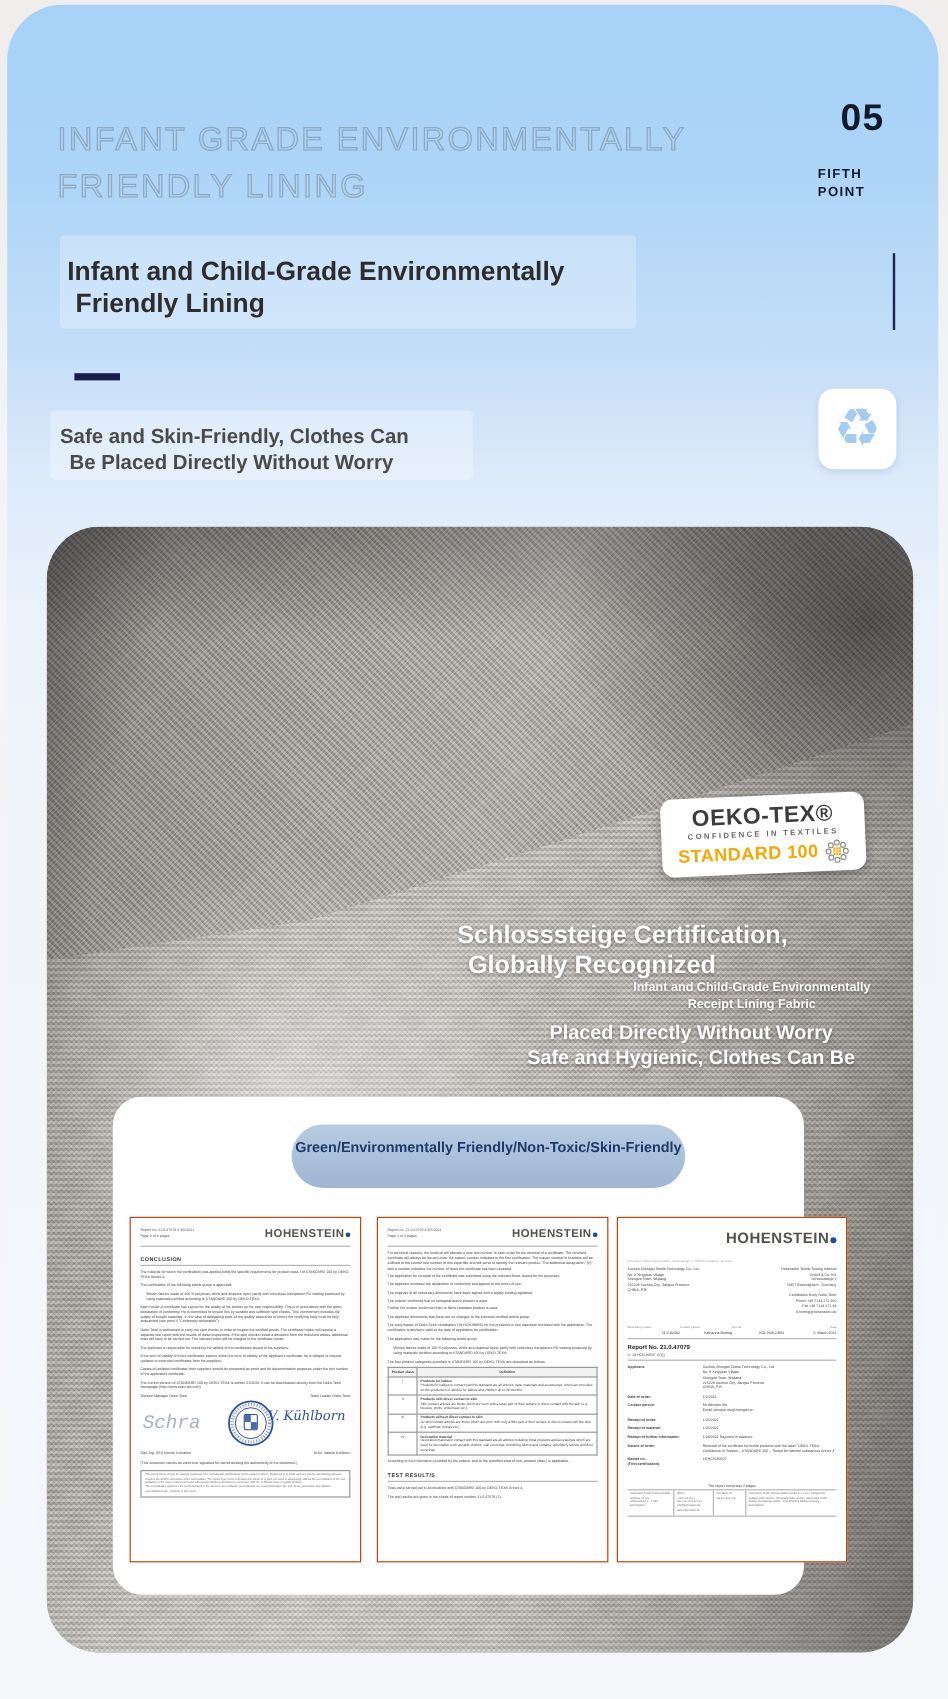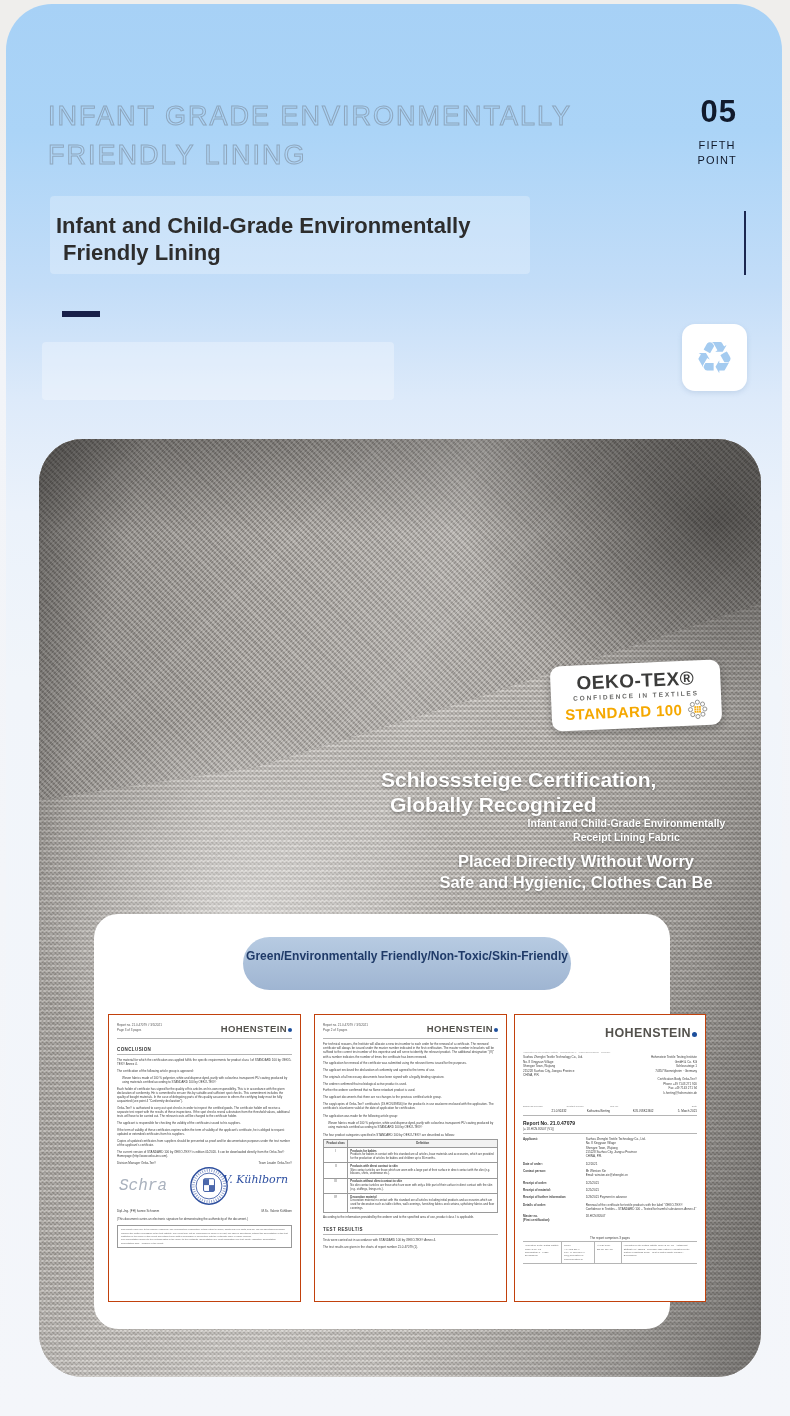--- a/index.html
+++ b/index.html
@@ -4,22 +4,22 @@
 <style>
   html,body{margin:0;padding:0;}
   body{font-family:"Liberation Sans",sans-serif;background:#eceff4;}
   .stage{position:relative;width:790px;height:1416px;margin:0 auto;overflow:hidden;
          background:linear-gradient(180deg,#efeeec 0,#efeeec 90px,#f2f4f8 360px,#f4f6fa 100%);}
   .card{position:absolute;left:6px;top:4px;width:776px;height:1412px;border-radius:46px 46px 0 0;
         background:linear-gradient(180deg,#a7d1f6 0%,#abd4f7 9%,#c3ddf8 20%,#ddeafa 28%,#ebf2fb 36%,#f1f5fa 48%,#f4f6fa 100%);}
   
   .watermark{position:absolute;left:42px;top:93px;font-size:27px;font-weight:400;letter-spacing:2px;
              line-height:1.45;color:transparent;-webkit-text-stroke:1px rgba(125,138,155,.62);white-space:nowrap;}
-  .point-num{position:absolute;right:45px;top:90px;font-size:31px;font-weight:700;color:#111a2c;letter-spacing:1px;}
-  .point-label{position:absolute;right:45px;top:134px;text-align:center;font-size:11px;font-weight:400;
+  .point-num{position:absolute;right:45px;top:76px;font-size:31px;font-weight:700;color:#111a2c;letter-spacing:1px;}
+  .point-label{position:absolute;right:61px;top:134px;text-align:left;font-size:11px;font-weight:700;
                color:#111a2c;letter-spacing:1.2px;line-height:1.35;}
   .vline{position:absolute;left:738px;top:207px;width:2px;height:64px;background:#1b2750;}
   .title-glow{position:absolute;left:44px;top:192px;width:480px;height:78px;background:rgba(255,255,255,.26);border-radius:4px;}
   .title{position:absolute;left:50px;top:208px;font-size:22px;font-weight:700;color:#2d2d2d;line-height:1.23;}
   .title .l2{padding-left:7px;}
   .dash{position:absolute;left:56px;top:307px;width:38px;height:6px;background:#171f49;}
   .sub-glow{position:absolute;left:36px;top:338px;width:352px;height:58px;background:rgba(255,255,255,.30);border-radius:4px;}
   .subtitle{position:absolute;left:44px;top:349px;font-size:17px;font-weight:700;color:#4a4a4a;line-height:1.3;}
   .subtitle .l2{padding-left:8px;}
   .recycle-card{position:absolute;left:676px;top:320px;width:65px;height:67px;background:#fff;border-radius:13px;
@@ -138,20 +138,24 @@
 
     <div class="title-glow"></div>
     <div class="title">
       <div>Infant and Child-Grade Environmentally</div>
       <div class="l2">Friendly Lining</div>
     </div>
 
     <div class="dash"></div>
 
     <div class="sub-glow"></div>
+    <div class="subtitle">
+      <div>Safe and Skin-Friendly, Clothes Can</div>
+      <div class="l2">Be Placed Directly Without Worry</div>
+    </div>
 
     <div class="recycle-card">
       <span class="recycle-glyph">♻</span>
     </div>
 
     <div class="fabric">
       <div class="weave"></div>
       <div class="fold-upper"></div>
       <div class="fabric-light"></div>
 

